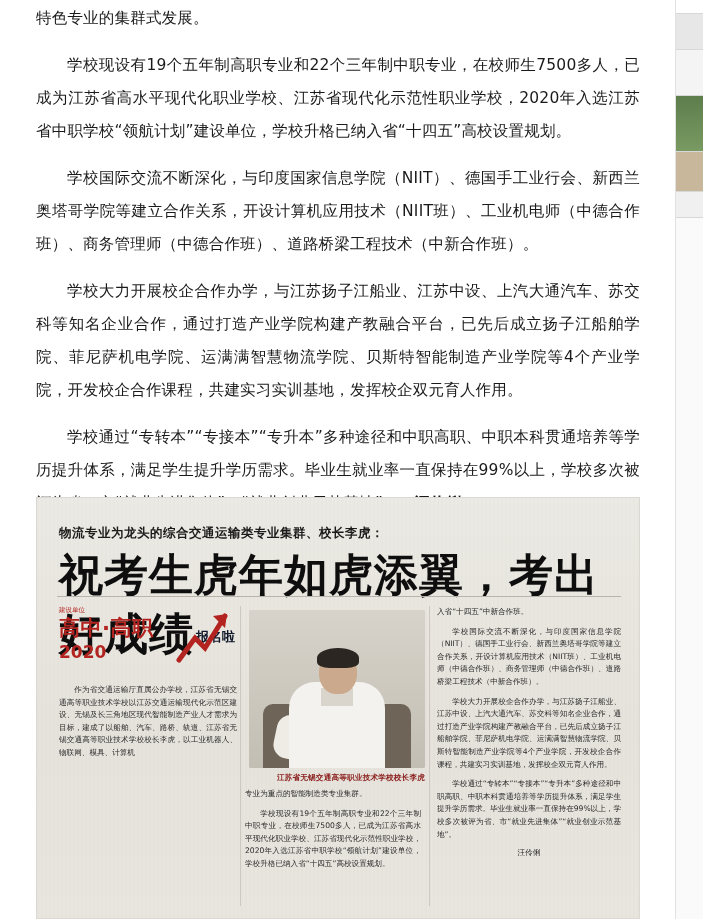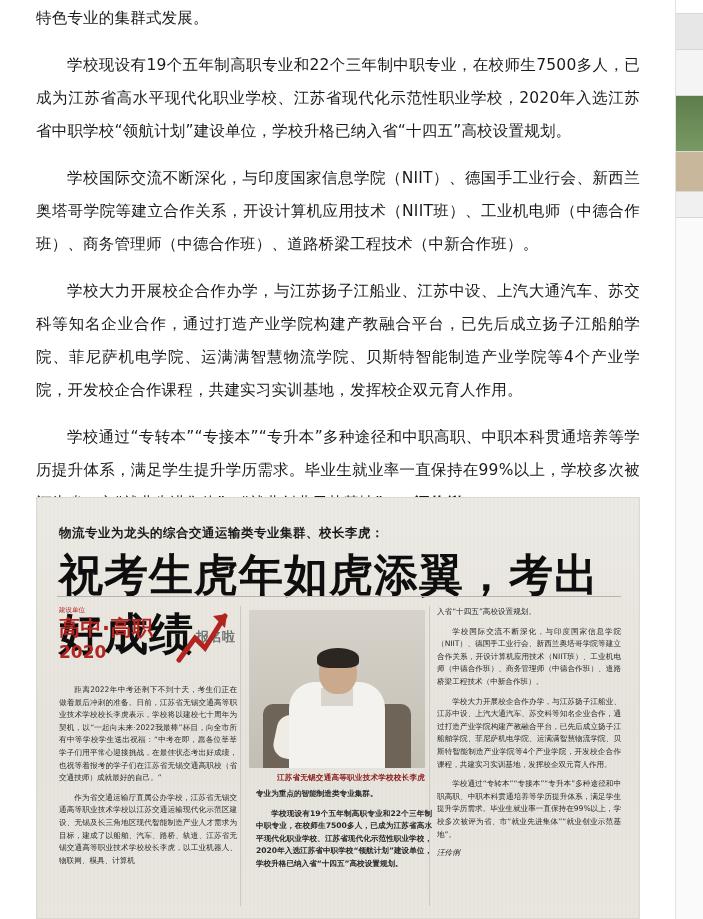--- a/index.html
+++ b/index.html
@@ -231,39 +231,37 @@
   .clip-caption {
     margin-top: 5px;
     font-size: 7.6px;
     color: #8a1c1a;
     text-align: right;
     font-weight: bold;
     letter-spacing: 0.2px;
   }
   .clip-col-center-text {
     position: absolute;
-    left: 219px;
+    left: 208px;
     top: 290px;
     width: 176px;
-    font-weight: bold;
   }
 
   
   .clip-col-right {
     position: absolute;
     left: 400px;
     top: 108px;
     width: 184px;
   }
   .sign {
-    text-align: left;
+    text-align: center;
     font-size: 7.6px;
     color: #2a2a2a;
     margin-top: 6px;
-    font-style: italic;
   }
 
   .vrule {
     position: absolute;
     top: 108px;
     width: 1px;
     height: 300px;
     background: #cdc8c0;
   }
 </style>
@@ -302,27 +300,26 @@
   <div class="clip-rule"></div>
 
   <div class="vrule" style="left:203px;"></div>
   <div class="vrule" style="left:392px;"></div>
 
   <div class="clip-col-left">
     <div class="badge-red">
       <div style="font-size:6.5px;color:#b3231f;">建设单位</div>
       <div class="badge-top">高中·高职</div>
       <div class="badge-year">2020</div>
-      <div style="position:absolute;right:2px;top:22px;font-size:13px;font-weight:bold;color:#737373;">报名啦</div>
+      <div style="position:absolute;right:2px;top:22px;font-size:13px;font-weight:bold;color:#0f172a;">报名啦</div>
       <svg class="badge-arrow" viewBox="0 0 56 58">
         <path d="M4 52 L20 30 L30 40 L50 8" stroke="#b3231f" stroke-width="5" fill="none" stroke-linecap="round"></path>
         <path d="M38 8 L52 6 L50 20 Z" fill="#b3231f"></path>
       </svg>
     </div>
-    <p class="clip-body ind">距离2022年中考还剩下不到十天，考生们正在做着最后冲刺的准备。日前，江苏省无锡交通高等职业技术学校校长李虎表示，学校将以建校七十周年为契机，以“一起向未来·2022我最棒”杯目，向全市所有中等学校学生送出祝福：“中考在即，愿各位莘莘学子们用平常心迎接挑战，在最佳状态考出好成绩，也祝等着报考的学子们在江苏省无锡交通高职校（省交通技师）成就最好的自己。”</p>
     <p class="clip-body ind">作为省交通运输厅直属公办学校，江苏省无锡交通高等职业技术学校以江苏交通运输现代化示范区建设、无锡及长三角地区现代智能制造产业人才需求为目标，建成了以船舶、汽车、路桥、轨道、江苏省无锡交通高等职业技术学校校长李虎，以工业机器人、物联网、模具、计算机</p>
   </div>
 
   <div class="clip-photo-wrap">
     <div class="clip-photo">
       <div class="ph-wall"></div>
       <div class="ph-chair"></div>
       <div class="ph-arm"></div>
       <div class="ph-body"></div>
       <div class="ph-collar"></div>
@@ -331,19 +328,19 @@
     </div>
     <div class="clip-caption">江苏省无锡交通高等职业技术学校校长李虎</div>
   </div>
 
   <div class="clip-col-center-text">
     <p class="clip-body">专业为重点的智能制造类专业集群。</p>
     <p class="clip-body ind">学校现设有19个五年制高职专业和22个三年制中职专业，在校师生7500多人，已成为江苏省高水平现代化职业学校、江苏省现代化示范性职业学校，2020年入选江苏省中职学校“领航计划”建设单位，学校升格已纳入省“十四五”高校设置规划。</p>
   </div>
 
   <div class="clip-col-right">
-    <p class="clip-body">入省“十四五”高校设置规划。</p>
+    <p class="clip-body">入省“十四五”中新合作班。</p>
     <p class="clip-body ind">学校国际交流不断深化，与印度国家信息学院（NIIT）、德国手工业行会、新西兰奥塔哥学院等建立合作关系，开设计算机应用技术（NIIT班）、工业机电师（中德合作班）、商务管理师（中德合作班）、道路桥梁工程技术（中新合作班）。</p>
     <p class="clip-body ind">学校大力开展校企合作办学，与江苏扬子江船业、江苏中设、上汽大通汽车、苏交科等知名企业合作，通过打造产业学院构建产教融合平台，已先后成立扬子江船舶学院、菲尼萨机电学院、运满满智慧物流学院、贝斯特智能制造产业学院等4个产业学院，开发校企合作课程，共建实习实训基地，发挥校企双元育人作用。</p>
     <p class="clip-body ind">学校通过“专转本”“专接本”“专升本”多种途径和中职高职、中职本科贯通培养等学历提升体系，满足学生提升学历需求。毕业生就业率一直保持在99%以上，学校多次被评为省、市“就业先进集体”“就业创业示范基地”。</p>
     <div class="sign">汪伶俐</div>
   </div>
 </div>
 
 </body></html>

